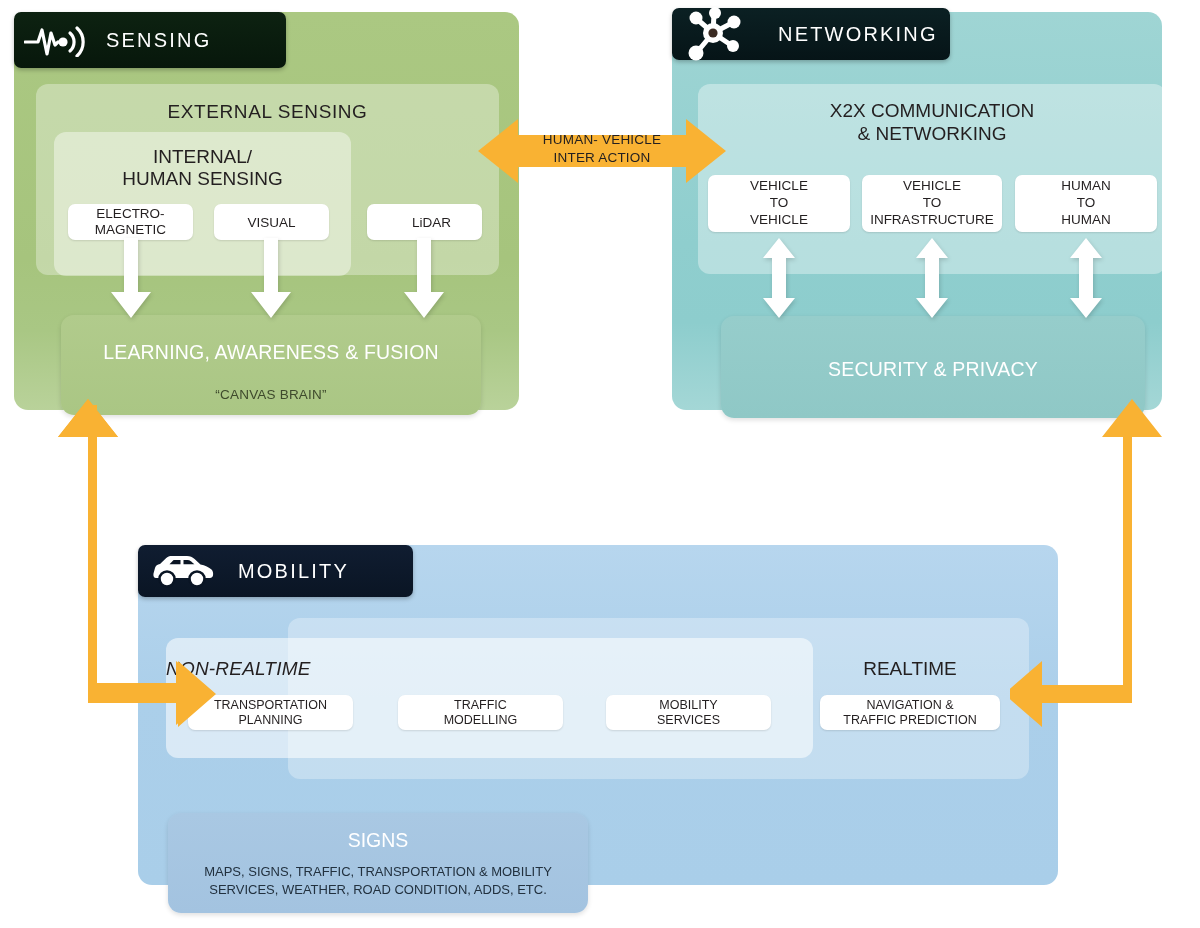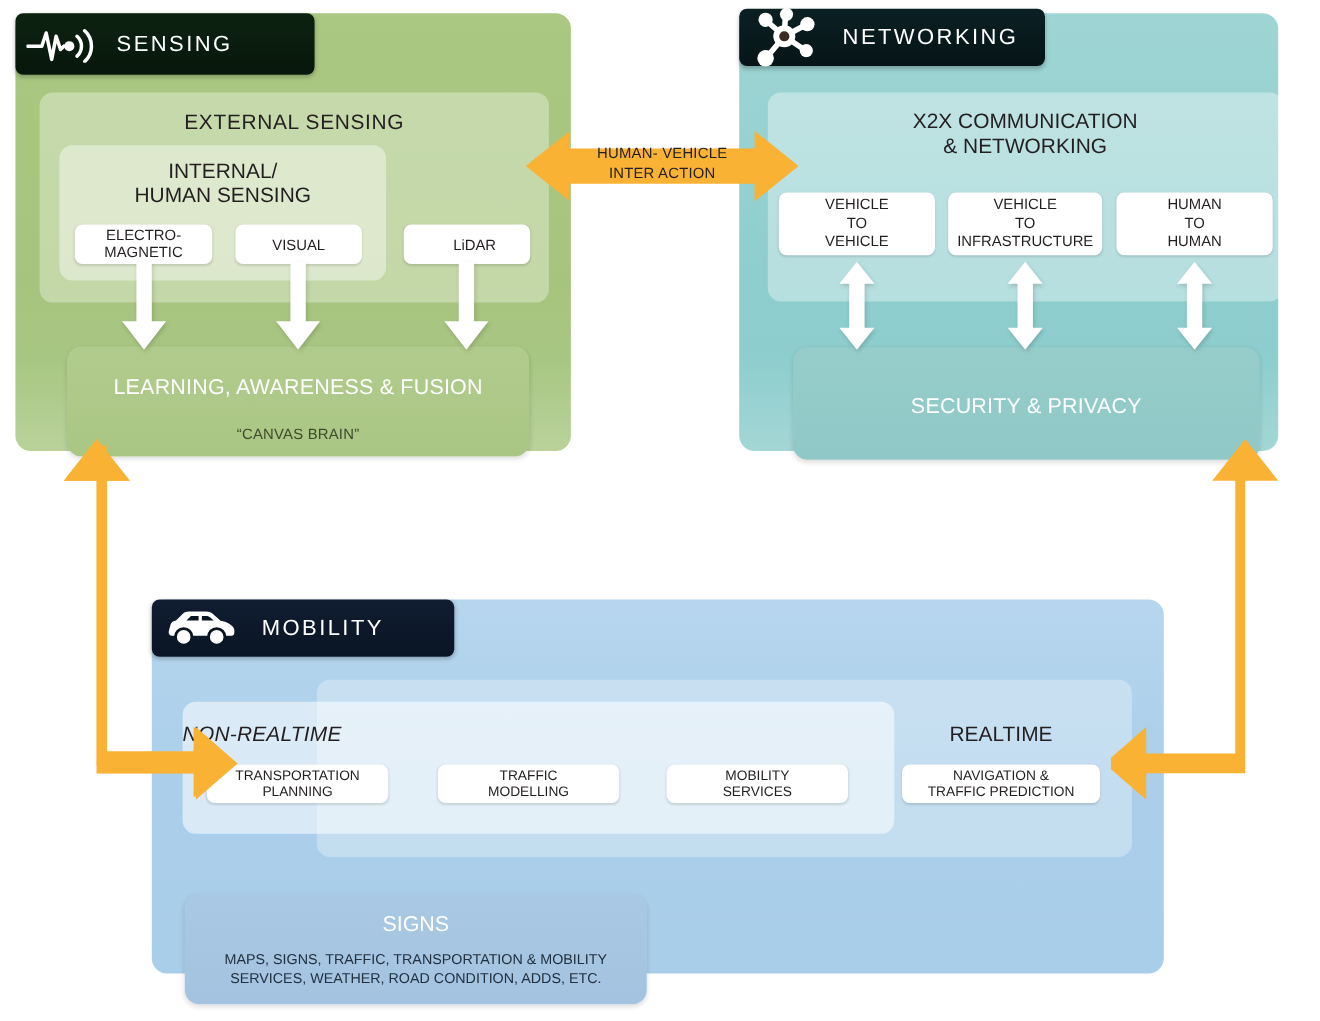--- a/index.html
+++ b/index.html
@@ -41,21 +41,21 @@
   #external-sensing {
     position: absolute; left: 36px; top: 84px; width: 463px; height: 191px;
     background: rgba(255,255,255,.33);
     border-radius: 12px; z-index: 10;
   }
   #external-sensing .sect-title {
     position: absolute; top: 17px; left: 0; width: 100%;
     text-align: center; font-size: 19px; color: #231f20; letter-spacing: .6px;
   }
   #internal-sensing {
-    position: absolute; left: 54px; top: 132px; width: 297px; height: 123px;
+    position: absolute; left: 54px; top: 132px; width: 297px; height: 144px;
     background: rgba(255,255,255,.42);
     border-radius: 12px; z-index: 12;
   }
   #internal-sensing .sect-title {
     position: absolute; top: 14px; left: 0; width: 100%;
     text-align: center; font-size: 19px; color: #231f20; line-height: 1.16;
   }
   .wbox {
     position: absolute; background: #ffffff; border-radius: 7px;
     display: flex; align-items: center; justify-content: center;
@@ -83,21 +83,21 @@
 
   
   #net-panel {
     position: absolute; left: 672px; top: 12px; width: 490px; height: 398px;
     background: linear-gradient(180deg,#9fd5d4 0%,#8fcece 58%,#8dcdcd 78%,#a4d7d6 100%);
     border-radius: 14px; z-index: 5;
   }
   #net-hdr {
     left: 672px; top: 8px; width: 278px; height: 52px;
     background: linear-gradient(180deg,#0b2023 0%,#061417 100%);
-    padding-left: 12px; gap: 22px;
+    padding-left: 12px; gap: 34px;
   }
   #x2x {
     position: absolute; left: 698px; top: 84px; width: 468px; height: 190px;
     background: rgba(255,255,255,.36); border-radius: 12px; z-index: 10;
   }
   #x2x .sect-title {
     position: absolute; top: 16px; left: 0; width: 100%;
     text-align: center; font-size: 19px; color: #231f20; line-height: 1.2;
   }
   #box-v2v { left: 708px; top: 175px; width: 142px; height: 57px; font-size: 13.5px; line-height: 1.25; }

